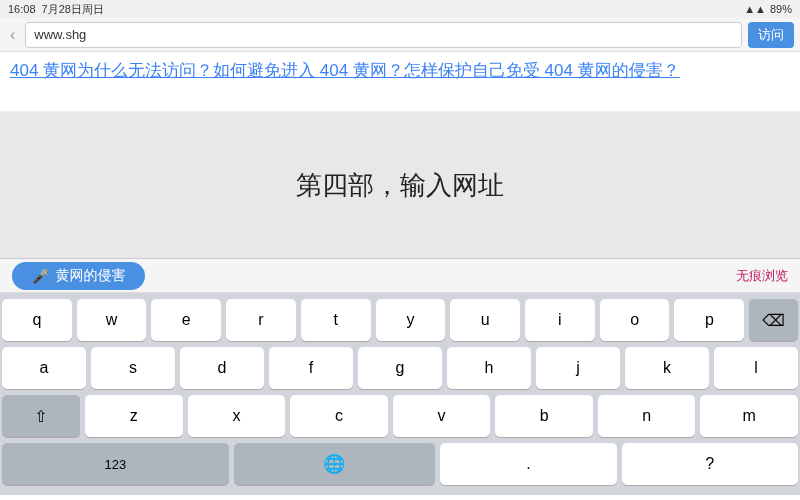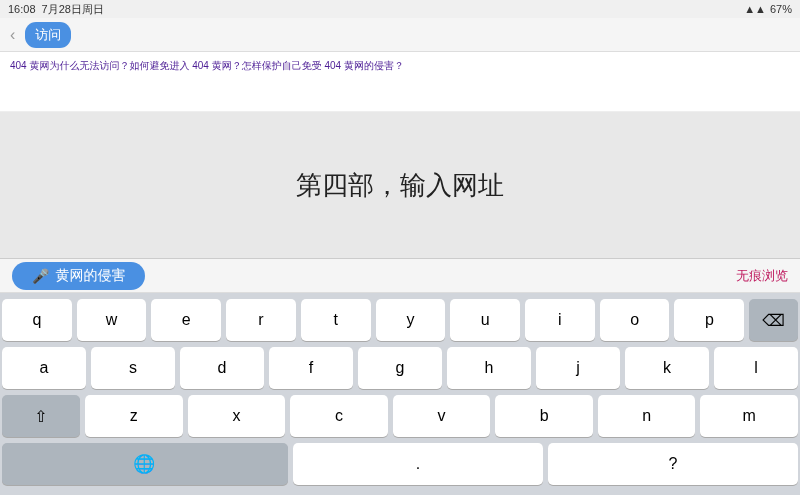--- a/index.html
+++ b/index.html
@@ -50,39 +50,40 @@
       border-radius: 4px;
       padding: 3px 8px;
       font-size: 13px;
       color: #333;
       height: 26px;
     }
     .visit-btn {
       background: #4a90e2;
       color: white;
       border: none;
-      border-radius: 11px;
+      border-radius: 4px;
       padding: 3px 10px;
       font-size: 13px;
       cursor: pointer;
       height: 26px;
     }
 
     
     .web-content {
       background: #fff;
       padding: 6px 10px;
       height: 60px;
       border-bottom: 1px solid #eee;
       overflow: hidden;
     }
     .web-content .article-title {
-      font-size: 10px;
-      color: #4c1d95;
+      font-size: 17px;
+      color: #3b82f6;
       line-height: 1.5;
+      text-decoration: underline;
     }
 
     
     .page-area {
       background: #e8e8e8;
       height: 147px;
       display: flex;
       align-items: center;
       justify-content: center;
       border-bottom: 1px solid #ccc;
@@ -192,26 +193,27 @@
 </head>
 <body>
 
 <div class="status-bar">
   <div class="status-left">
     <span>16:08</span>
     <span>7月28日周日</span>
   </div>
   <div class="status-right">
     <span>▲▲</span>
-    <span>67%</span>
+    <span>89%</span>
   </div>
 </div>
 
 <div class="browser-bar">
   <button class="nav-btn">‹</button>
+  <input class="url-bar" type="text" value="www.shg" style="">
   <button class="visit-btn">访问</button>
 </div>
 
 <div class="web-content">
   <div class="article-title">404 黄网为什么无法访问？如何避免进入 404 黄网？怎样保护自己免受 404 黄网的侵害？</div>
 </div>
 
 <div class="page-area">
   <div class="page-title">第四部，输入网址</div>
 </div>
@@ -257,17 +259,18 @@
     <button class="key">z</button>
     <button class="key">x</button>
     <button class="key">c</button>
     <button class="key">v</button>
     <button class="key">b</button>
     <button class="key">n</button>
     <button class="key">m</button>
   </div>
 
   <div class="key-row">
+    <button class="key numbers">123</button>
     <button class="key emoji">🌐</button>
     <button class="key period">.</button>
     <button class="key period">?</button>
   </div>
 </div>
 
 </body></html>

